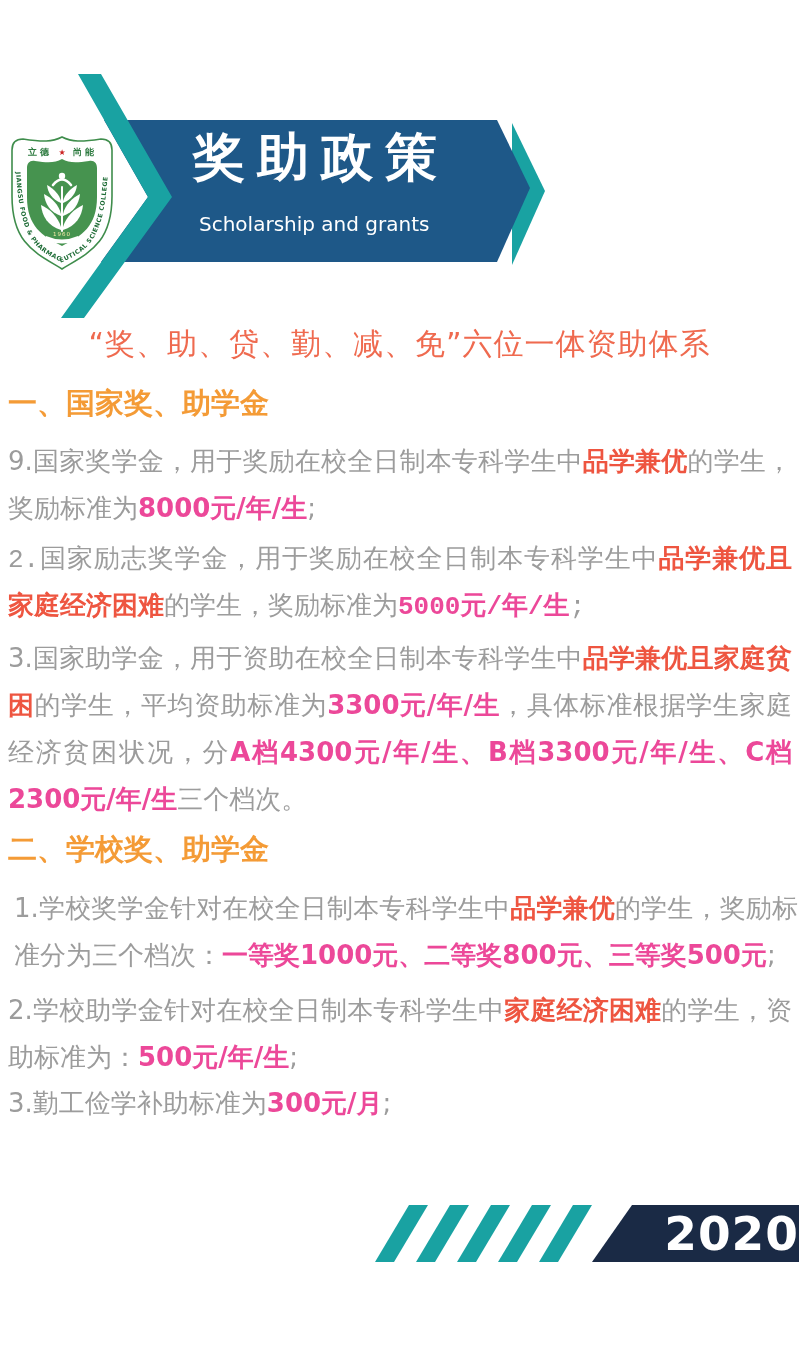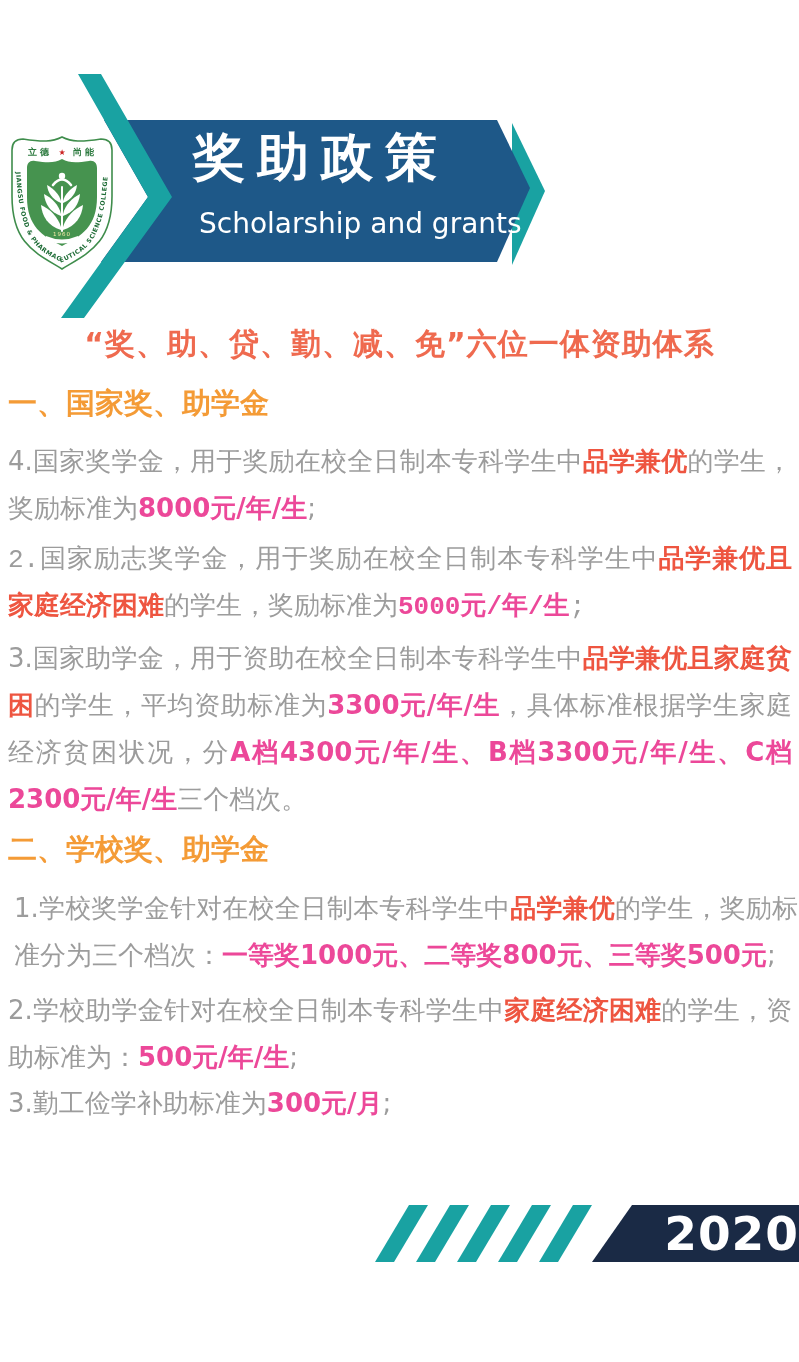--- a/index.html
+++ b/index.html
@@ -11,26 +11,26 @@
   #decor{position:absolute;left:0;top:0;width:799px;height:1362px;}
   .abs{position:absolute;}
   
   .banner-title{
     left:193px;top:134px;width:360px;
     color:#ffffff;font-size:52px;font-weight:bold;letter-spacing:12px;
     line-height:56px;white-space:nowrap;font-family:Liberation Mono, monospace;
   }
   .banner-subtitle{
     left:199px;top:207px;width:340px;
-    color:#ffffff;font-size:28px;line-height:34px;white-space:nowrap;
+    color:#ffffff;font-size:20px;line-height:34px;white-space:nowrap;
   }
   
   .main-title{
     left:0;top:325px;width:799px;text-align:center;
-    color:#ef6a4f;font-size:30px;font-weight:bold;letter-spacing:1px;line-height:38px;
+    color:#ef6a4f;font-size:30px;font-weight:normal;letter-spacing:1px;line-height:38px;
   }
   .sec-heading{
     left:8px;font-size:29px;font-weight:bold;color:#f49b36;line-height:38px;
   }
   .par{
     left:8px;width:784px;color:#9c9c9c;font-size:26px;line-height:47px;
     text-align:justify;letter-spacing:0px;
   }
   .seg-red{color:#ee5540;font-weight:bold;}
   .seg-yellow{color:#ec4899;font-weight:bold;}
@@ -91,21 +91,21 @@
   </g>
   <polygon points="632,1205 799,1205 799,1262 592,1262" fill="#1a2a45"></polygon>
 </svg>
 
 <div class="abs banner-title">奖助政策</div>
 <div class="abs banner-subtitle">Scholarship and grants</div>
 
 <div class="abs main-title">“奖、助、贷、勤、减、免”六位一体资助体系</div>
 
 <div class="abs sec-heading" style="top:384px;">一、国家奖、助学金</div>
-<div class="abs par" style="top:438px;"><span>4.国家奖学金，用于奖励在校全日制本专科学生中</span><span class="seg-red">品学兼优</span><span>的学生，奖励标准为</span><span class="seg-yellow">8000元/年/生</span><span>;</span></div>
+<div class="abs par" style="top:438px;"><span>9.国家奖学金，用于奖励在校全日制本专科学生中</span><span class="seg-red">品学兼优</span><span>的学生，奖励标准为</span><span class="seg-yellow">8000元/年/生</span><span>;</span></div>
 <div class="abs par" style="top:537px;font-family:Liberation Mono, monospace;"><span>2.国家励志奖学金，用于奖励在校全日制本专科学生中</span><span class="seg-red">品学兼优且家庭经济困难</span><span>的学生，奖励标准为</span><span class="seg-yellow">5000元/年/生</span><span>;</span></div>
 <div class="abs par" style="top:635px;"><span>3.国家助学金，用于资助在校全日制本专科学生中</span><span class="seg-red">品学兼优且家庭贫困</span><span>的学生，平均资助标准为</span><span class="seg-yellow">3300元/年/生</span><span>，具体标准根据学生家庭经济贫困状况，分</span><span class="seg-yellow">A档4300元/年/生、B档3300元/年/生、C档2300元/年/生</span><span>三个档次。</span></div>
 
 <div class="abs sec-heading" style="top:830px;">二、学校奖、助学金</div>
 <div class="abs par" style="top:885px;margin-left:6px;"><span>1.学校奖学金针对在校全日制本专科学生中</span><span class="seg-red">品学兼优</span><span>的学生，奖励标准分为三个档次：</span><span class="seg-yellow">一等奖1000元、二等奖800元、三等奖500元</span><span>;</span></div>
 <div class="abs par" style="top:987px;"><span>2.学校助学金针对在校全日制本专科学生中</span><span class="seg-red">家庭经济困难</span><span>的学生，资助标准为：</span><span class="seg-yellow">500元/年/生</span><span>;</span></div>
 <div class="abs par" style="top:1080px;"><span>3.勤工俭学补助标准为</span><span class="seg-yellow">300元/月</span><span>;</span></div>
 
 <div class="abs footer-year">2020</div>
 

